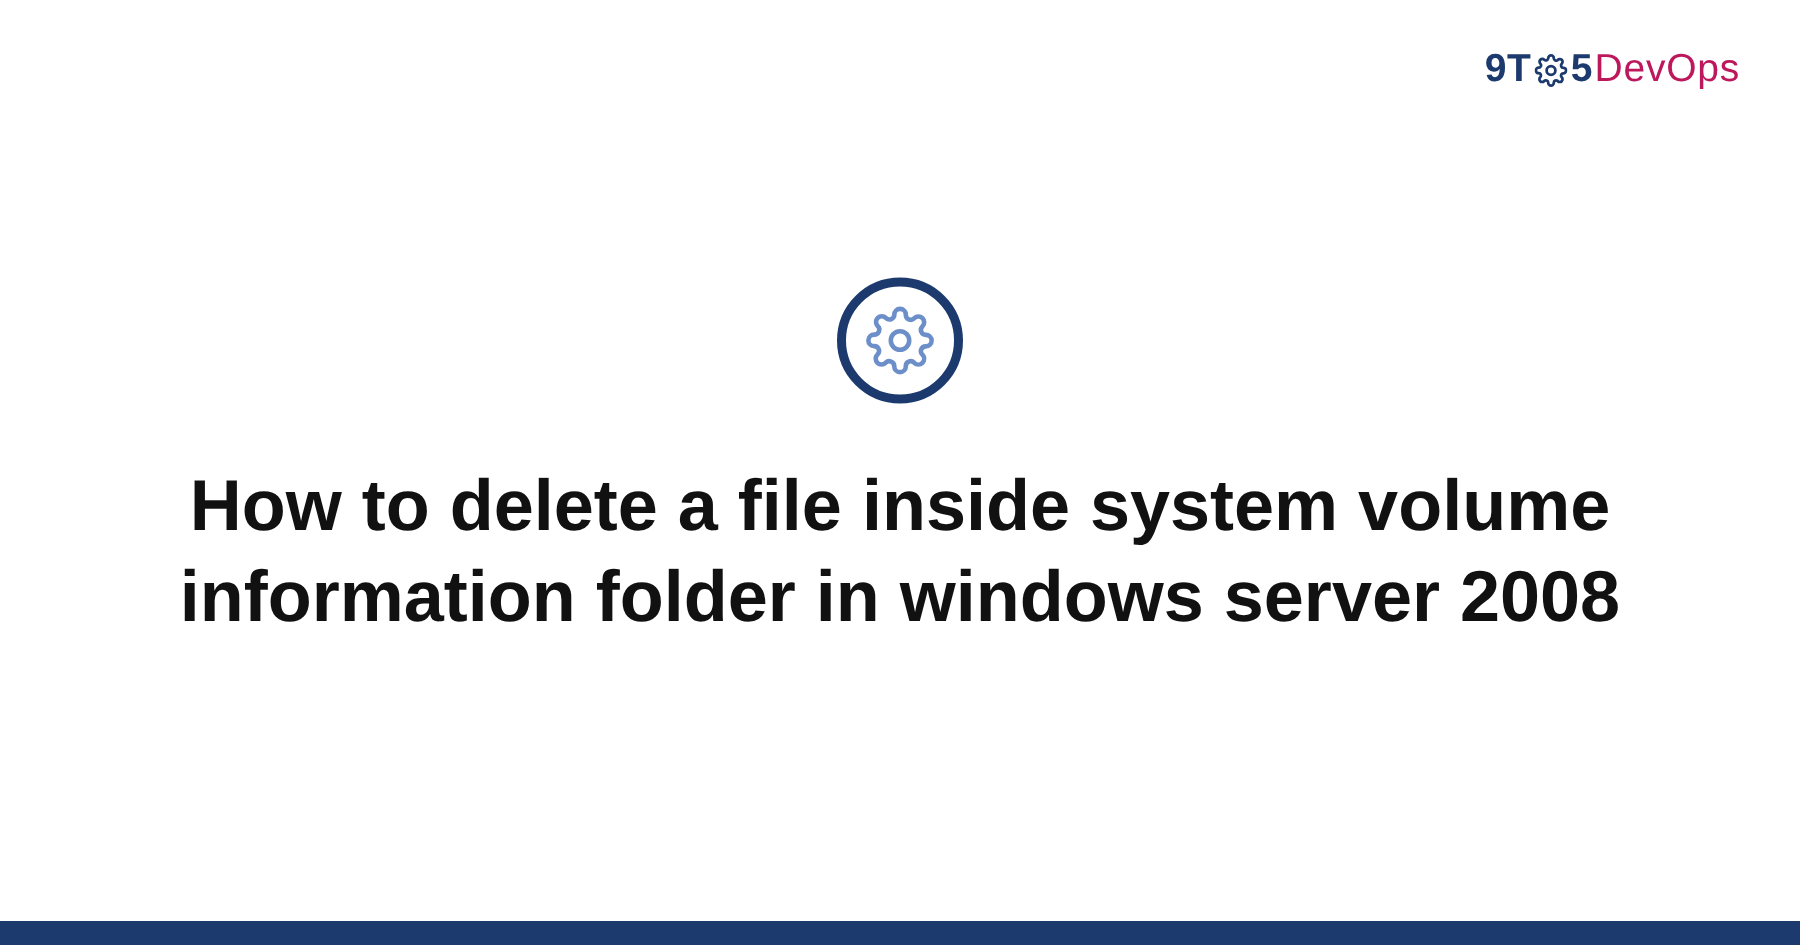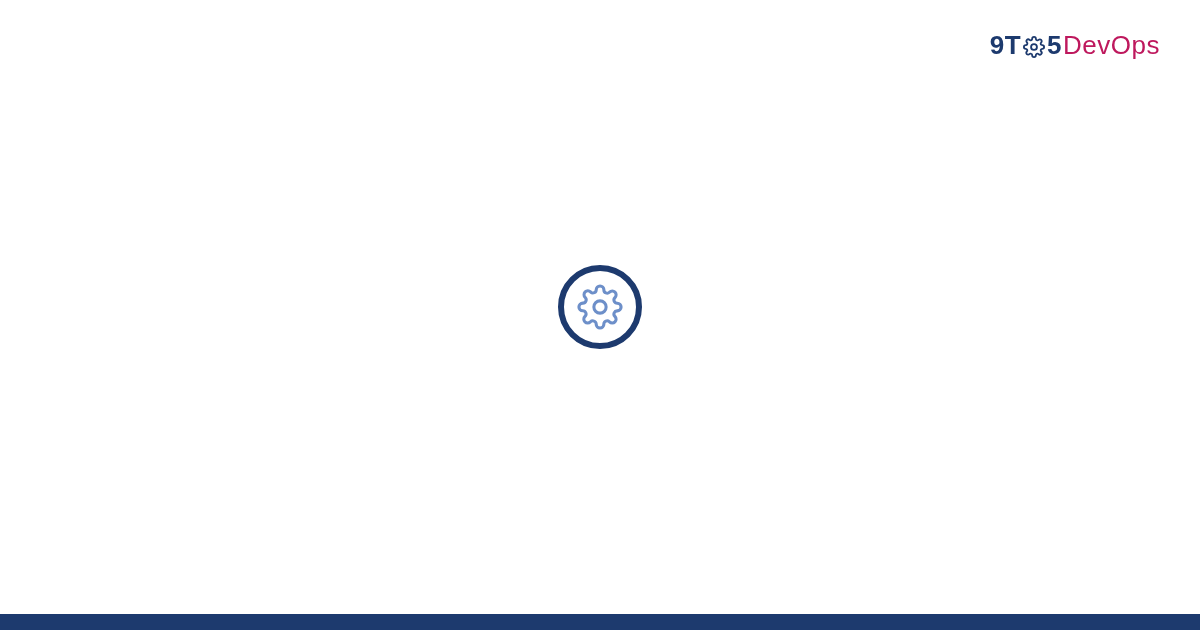--- a/index.html
+++ b/index.html
@@ -85,15 +85,16 @@
   <span class="p3">DevOps</span>
 </div>
 
 <div class="center-wrap">
   <div class="hero-icon">
     <svg viewBox="0 0 24 24" fill="none" stroke="#6d8fc9" stroke-width="1.6" stroke-linecap="round" stroke-linejoin="round">
       <circle cx="12" cy="12" r="3.2"></circle>
       <path d="M19.4 15a1.7 1.7 0 0 0 .34 1.87l.06.06a2 2 0 1 1-2.83 2.83l-.06-.06a1.7 1.7 0 0 0-1.87-.34 1.7 1.7 0 0 0-1.03 1.56V21a2 2 0 1 1-4 0v-.09a1.7 1.7 0 0 0-1.11-1.56 1.7 1.7 0 0 0-1.87.34l-.06.06a2 2 0 1 1-2.83-2.83l.06-.06A1.7 1.7 0 0 0 4.6 15a1.7 1.7 0 0 0-1.56-1.03H3a2 2 0 1 1 0-4h.09A1.7 1.7 0 0 0 4.65 8.9a1.7 1.7 0 0 0-.34-1.87l-.06-.06A2 2 0 1 1 7.08 4.14l.06.06a1.7 1.7 0 0 0 1.87.34H9a1.7 1.7 0 0 0 1.03-1.56V3a2 2 0 1 1 4 0v.09a1.7 1.7 0 0 0 1.03 1.56 1.7 1.7 0 0 0 1.87-.34l.06-.06a2 2 0 1 1 2.83 2.83l-.06.06a1.7 1.7 0 0 0-.34 1.87V9a1.7 1.7 0 0 0 1.56 1.03H21a2 2 0 1 1 0 4h-.09a1.7 1.7 0 0 0-1.51 1z"></path>
     </svg>
   </div>
+  <h1 class="title">How to delete a file inside system volume information folder in windows server 2008</h1>
 </div>
 
 <div class="bottom-bar"></div>
 
 </body></html>

